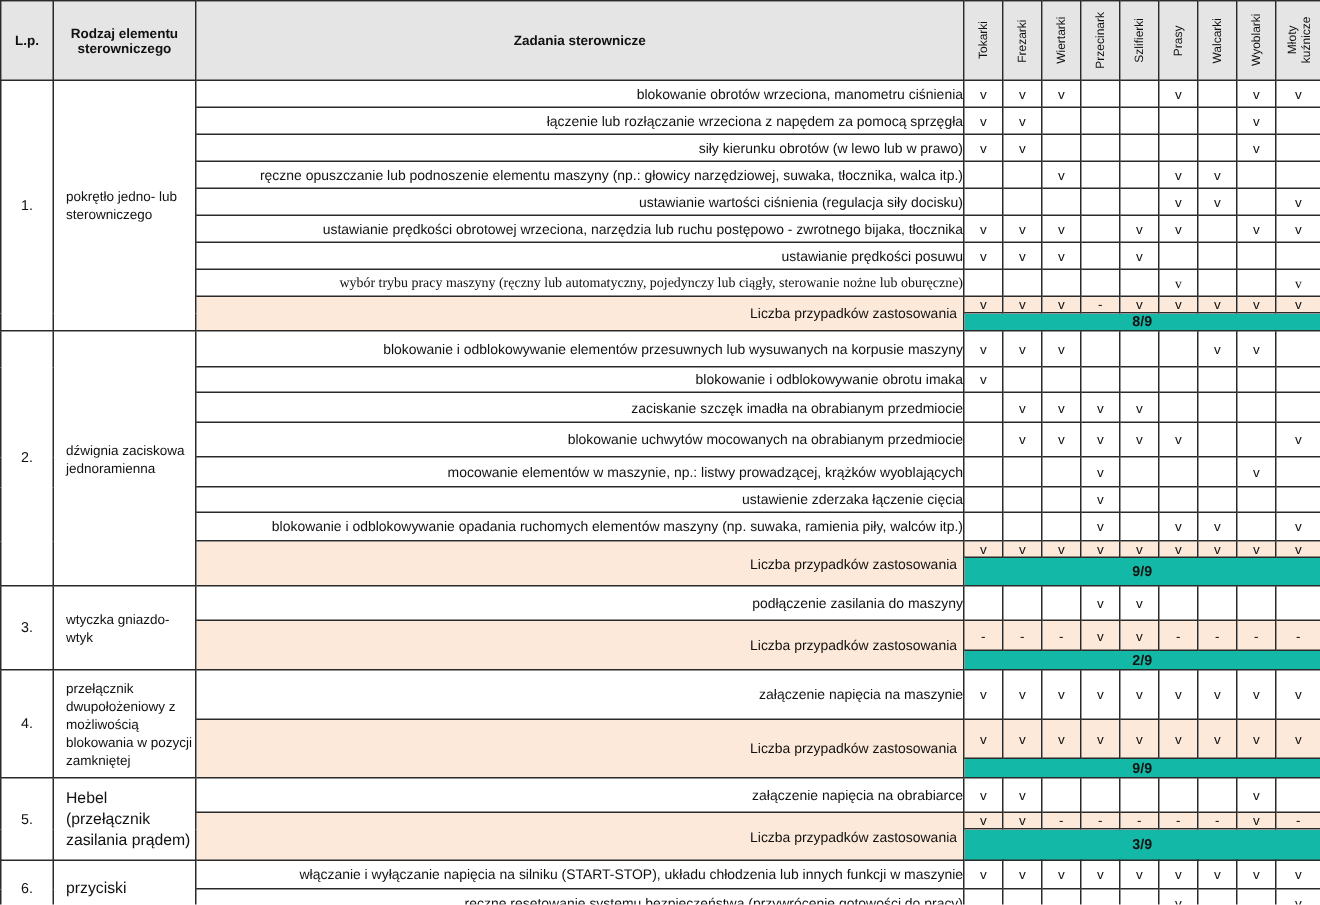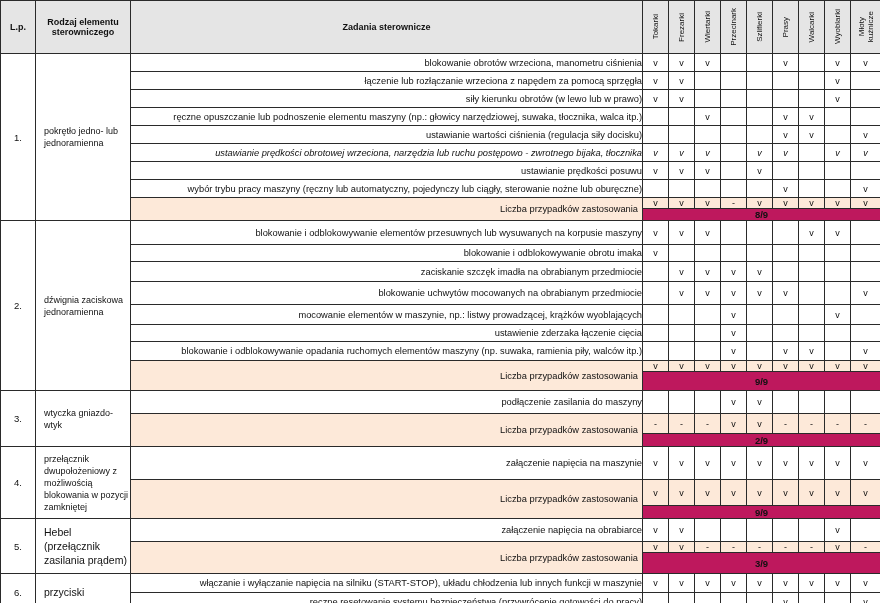--- a/index.html
+++ b/index.html
@@ -9,21 +9,21 @@
   th { background:#e5e5e5; font-weight:bold; font-size:9px; }
   th.rot { height:52px; }
   th.rot div { writing-mode:vertical-rl; transform:rotate(180deg); margin:0 auto; font-weight:normal; font-size:8px; line-height:9px; white-space:pre-line; text-align:center; }
   td.lp { text-align:center; font-size:9.5px; }
   td.kind { padding-left:8px; font-size:9px; line-height:12px; }
   td.kind.big { font-size:10.5px; line-height:14px; }
   td.task { padding-left:5px; font-size:9.3px; white-space:nowrap;text-align:right; }
   td.mk { text-align:center; font-size:9px; }
   tr.sum td { background:#fde9d9; }
   td.sumlabel { text-align:right; padding-right:4px; font-size:9.3px; }
-  td.ratio { background:#be185d; text-align:center; font-weight:bold; font-size:9.5px; }
+  td.ratio { background:#14b8a6; text-align:center; font-weight:bold; font-size:9.5px; }
 </style>
 </head>
 <body>
 
 <table>
   <colgroup>
     <col style="width:35px">
       <col style="width:95px">
       <col style="width:512px">
     <col style="width:26px">
@@ -67,21 +67,21 @@
         </th>
       <th class="rot">
           <div>Młoty
 kuźnicze</div>
         </th>
     </tr>
   </thead>
   <tbody id="tbody">
       <tr style="height: 18px;">
         <td class="lp" rowspan="10">1.</td>
-        <td class="kind" rowspan="10">pokrętło jedno- lub jednoramienna</td>
+        <td class="kind" rowspan="10">pokrętło jedno- lub sterowniczego</td>
         <td class="task">blokowanie obrotów wrzeciona, manometru ciśnienia</td>
         <td class="mk">v</td>
         <td class="mk">v</td>
         <td class="mk">v</td>
         <td class="mk"></td>
         <td class="mk"></td>
         <td class="mk">v</td>
         <td class="mk"></td>
         <td class="mk">v</td>
         <td class="mk">v</td>
@@ -127,21 +127,21 @@
         <td class="mk"></td>
         <td class="mk"></td>
         <td class="mk"></td>
         <td class="mk"></td>
         <td class="mk"></td>
         <td class="mk">v</td>
         <td class="mk">v</td>
         <td class="mk"></td>
         <td class="mk">v</td>
       </tr>
-      <tr style="height: 18px; font-style: italic;">
+      <tr style="height: 18px;">
         <td class="task">ustawianie prędkości obrotowej wrzeciona, narzędzia lub ruchu postępowo - zwrotnego bijaka, tłocznika</td>
         <td class="mk">v</td>
         <td class="mk">v</td>
         <td class="mk">v</td>
         <td class="mk"></td>
         <td class="mk">v</td>
         <td class="mk">v</td>
         <td class="mk"></td>
         <td class="mk">v</td>
         <td class="mk">v</td>
@@ -151,21 +151,21 @@
         <td class="mk">v</td>
         <td class="mk">v</td>
         <td class="mk">v</td>
         <td class="mk"></td>
         <td class="mk">v</td>
         <td class="mk"></td>
         <td class="mk"></td>
         <td class="mk"></td>
         <td class="mk"></td>
       </tr>
-      <tr style="height: 18px;">
+      <tr style="height: 18px; font-family: Liberation Serif, serif;">
         <td class="task">wybór trybu pracy maszyny (ręczny lub automatyczny, pojedynczy lub ciągły, sterowanie nożne lub oburęczne)</td>
         <td class="mk"></td>
         <td class="mk"></td>
         <td class="mk"></td>
         <td class="mk"></td>
         <td class="mk"></td>
         <td class="mk">v</td>
         <td class="mk"></td>
         <td class="mk"></td>
         <td class="mk">v</td>

